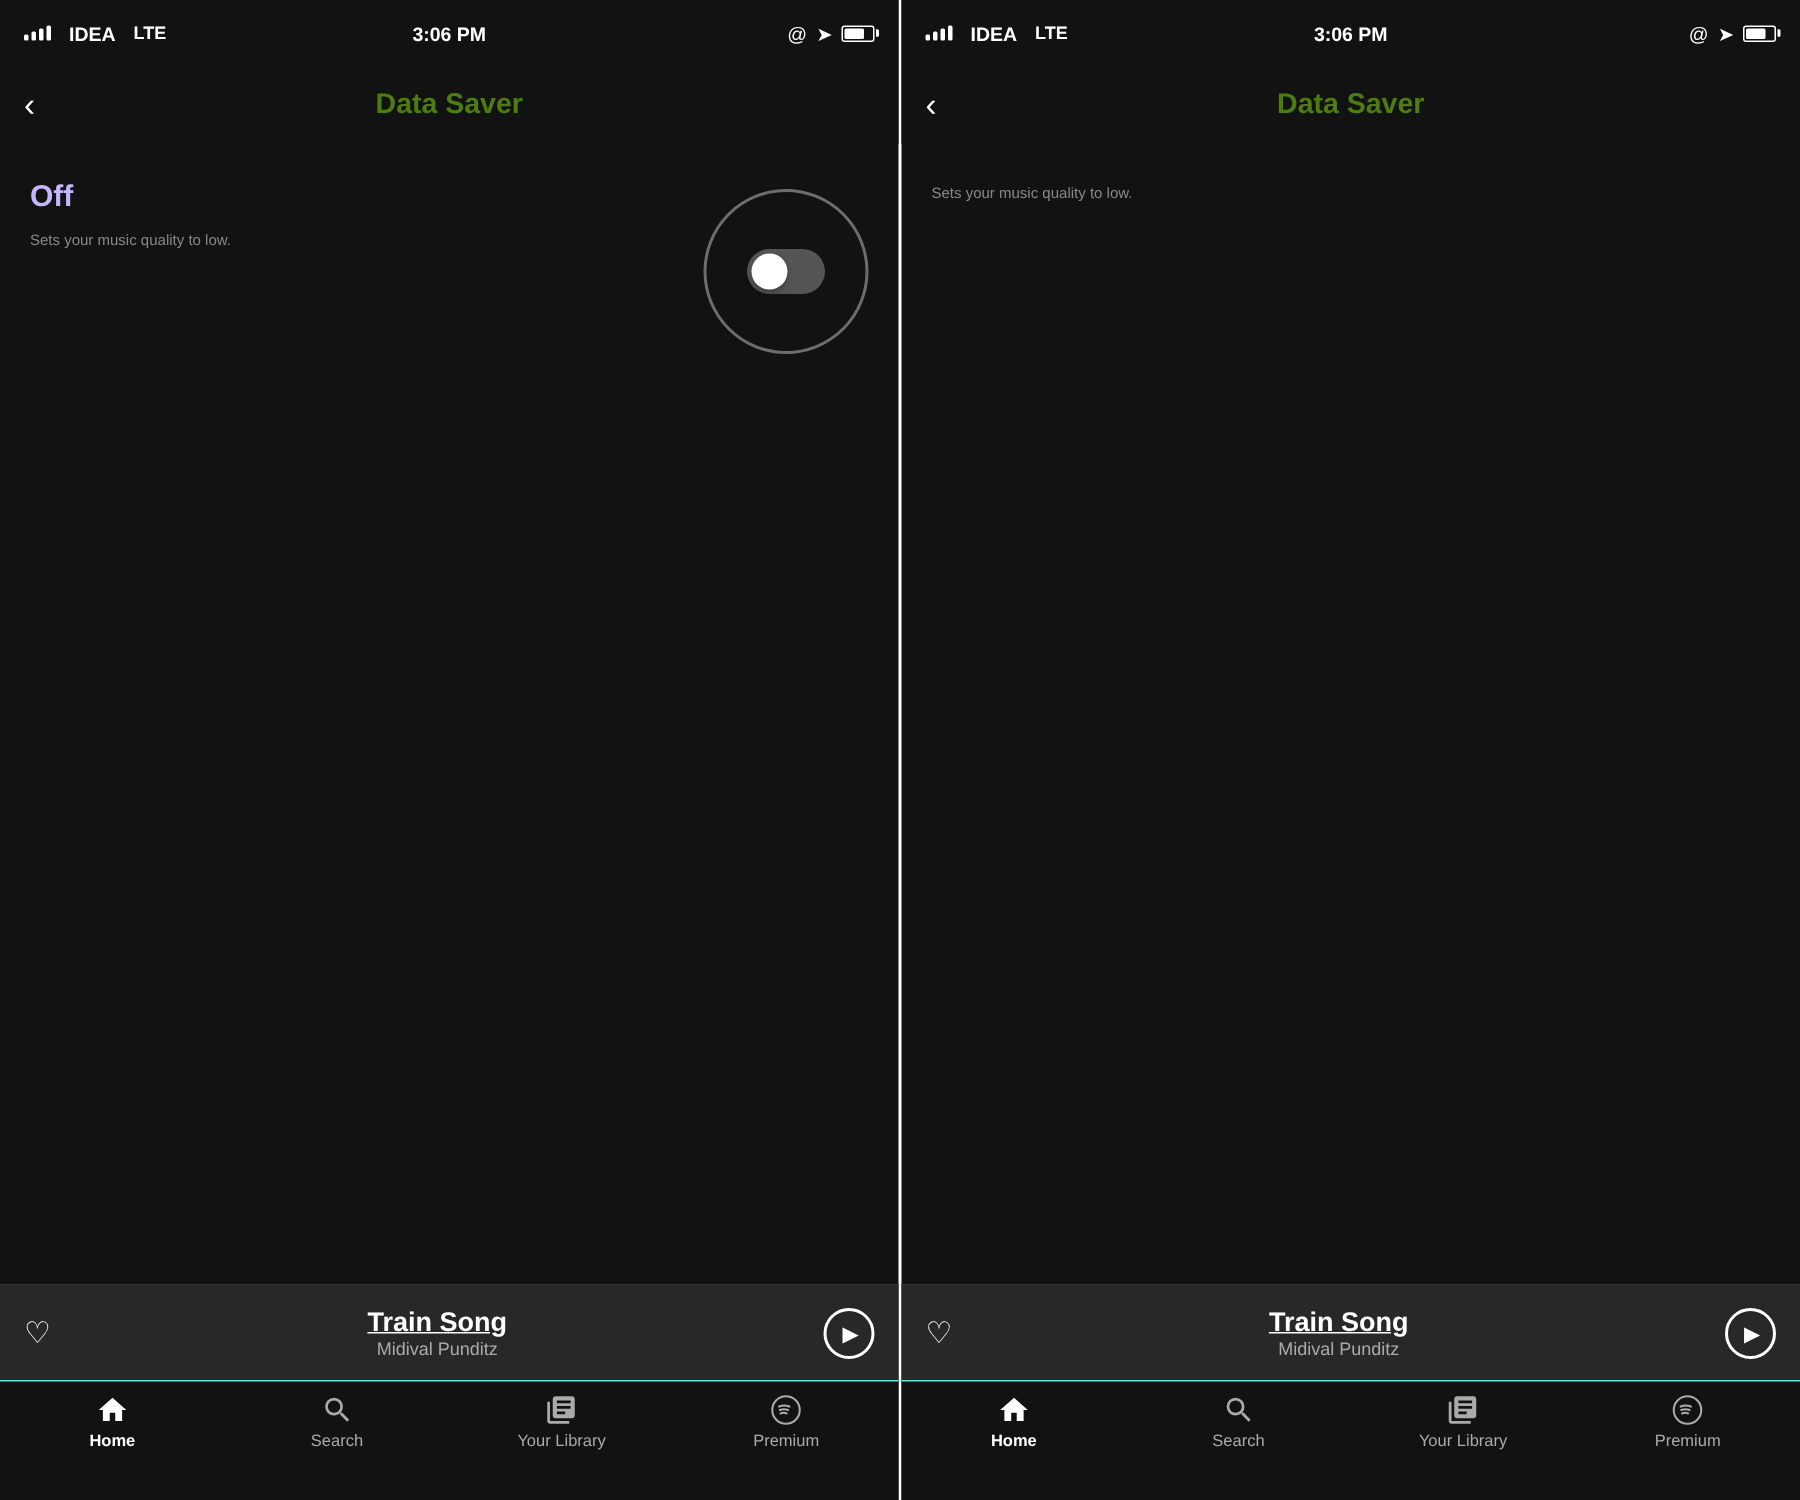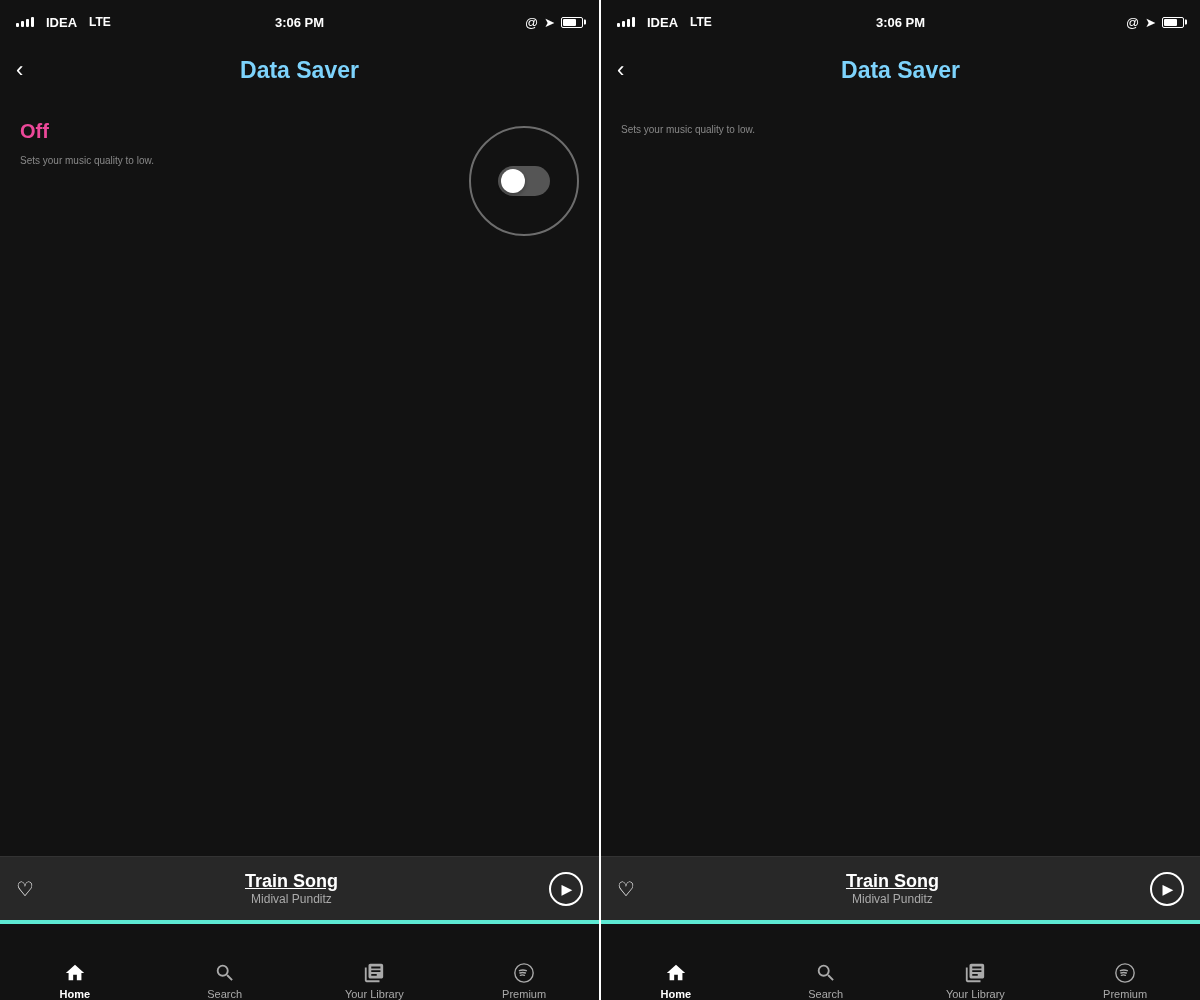--- a/index.html
+++ b/index.html
@@ -115,22 +115,22 @@
     .back-btn {
       position: absolute;
       left: 16px;
       color: #fff;
       font-size: 22px;
       cursor: pointer;
       line-height: 1;
     }
 
     .nav-title {
-      color: #7dd3fc;
-      font-size: 23px;
+      color: #4d7c0f;
+      font-size: 19px;
       font-weight: 700;
       text-align: center;
     }
 
     
     .toggle-highlight {
       position: absolute;
       right: 20px;
       top: 30px;
       width: 110px;
@@ -150,21 +150,21 @@
     }
 
     .toggle-row {
       display: flex;
       align-items: center;
       justify-content: space-between;
       margin-bottom: 12px;
     }
 
     .toggle-state-label {
-      color: #ec4899;
+      color: #c4b5fd;
       font-size: 20px;
       font-weight: 600;
     }
 
     .toggle-switch {
       width: 52px;
       height: 30px;
       border-radius: 15px;
       position: relative;
       cursor: pointer;
@@ -254,23 +254,23 @@
     .play-btn-inner {
       font-size: 14px;
       margin-left: 2px;
     }
 
     
     .bottom-nav {
       height: 80px;
       background: #121212;
       display: flex;
-      align-items: flex-end;
+      align-items: flex-start;
       padding-top: 8px;
-      border-top: 4px solid #5eead4;
+      border-top: 1px solid #5eead4;
     }
 
     .nav-item {
       flex: 1;
       display: flex;
       flex-direction: column;
       align-items: center;
       gap: 4px;
       cursor: pointer;
     }

